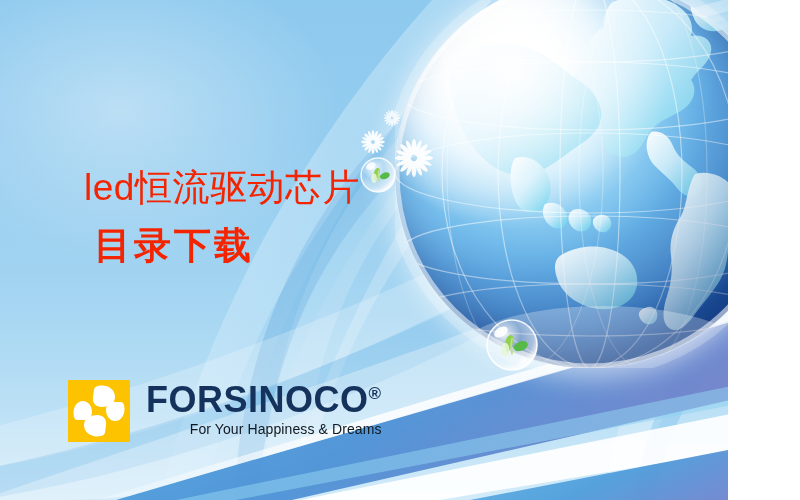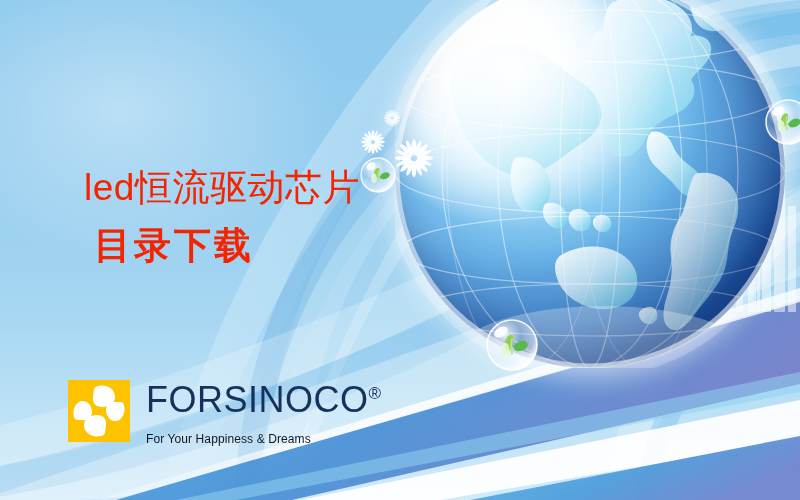--- a/index.html
+++ b/index.html
@@ -1,20 +1,20 @@
 <!DOCTYPE html>
 <html><head>
 <meta charset="utf-8">
 <style>
   html,body{margin:0;padding:0;background:#fff;}
   body{font-family:"Liberation Sans","DejaVu Sans",sans-serif;}
 
   #banner{
     position:relative;
-    width:800px;height:500px;
+    width:728px;height:500px;
     overflow:hidden;
     background:linear-gradient(180deg,#8ecaee 0%,#93ccef 28%,#a6d6f2 62%,#bfe2f6 85%,#d2ebf9 100%);
   }
 
   
   .layer{position:absolute;inset:0;pointer-events:none;}
   .layer svg{display:block;width:800px;height:500px;}
 
   
   #globe-wrap{
@@ -52,29 +52,30 @@
   }
 
   
   #logo{position:absolute;left:68px;top:380px;display:flex;align-items:flex-start;}
   #logo-mark{
     width:62px;height:62px;background:#fdc300;
     flex:0 0 auto;position:relative;
   }
   #logo-text{margin-left:16px;padding-top:2px;}
   #logo-name{
-    color:#15325d;font-weight:normal;font-size:36px;line-height:36px;
+    color:#15325d;font-weight:bold;font-size:36px;line-height:36px;
     letter-spacing:0.5px;white-space:nowrap;
     font-family:"Liberation Sans","DejaVu Sans",sans-serif;
   }
   #logo-name sup{font-size:17px;vertical-align:super;line-height:0;}
   #logo-tagline{
-    color:#101820;font-size:12px;line-height:20px;margin-top:11px;
+    color:#101820;font-size:14px;line-height:20px;margin-top:1px;
     letter-spacing:0.1px;white-space:nowrap;
     font-family:"Liberation Sans","DejaVu Sans",sans-serif;
+    text-align:right;
   }
 </style>
 </head>
 <body>
 
 <div id="banner">
 
   <div class="layer">
     <svg viewBox="0 0 800 500" xmlns="http://www.w3.org/2000/svg" aria-hidden="true">
       <defs>

